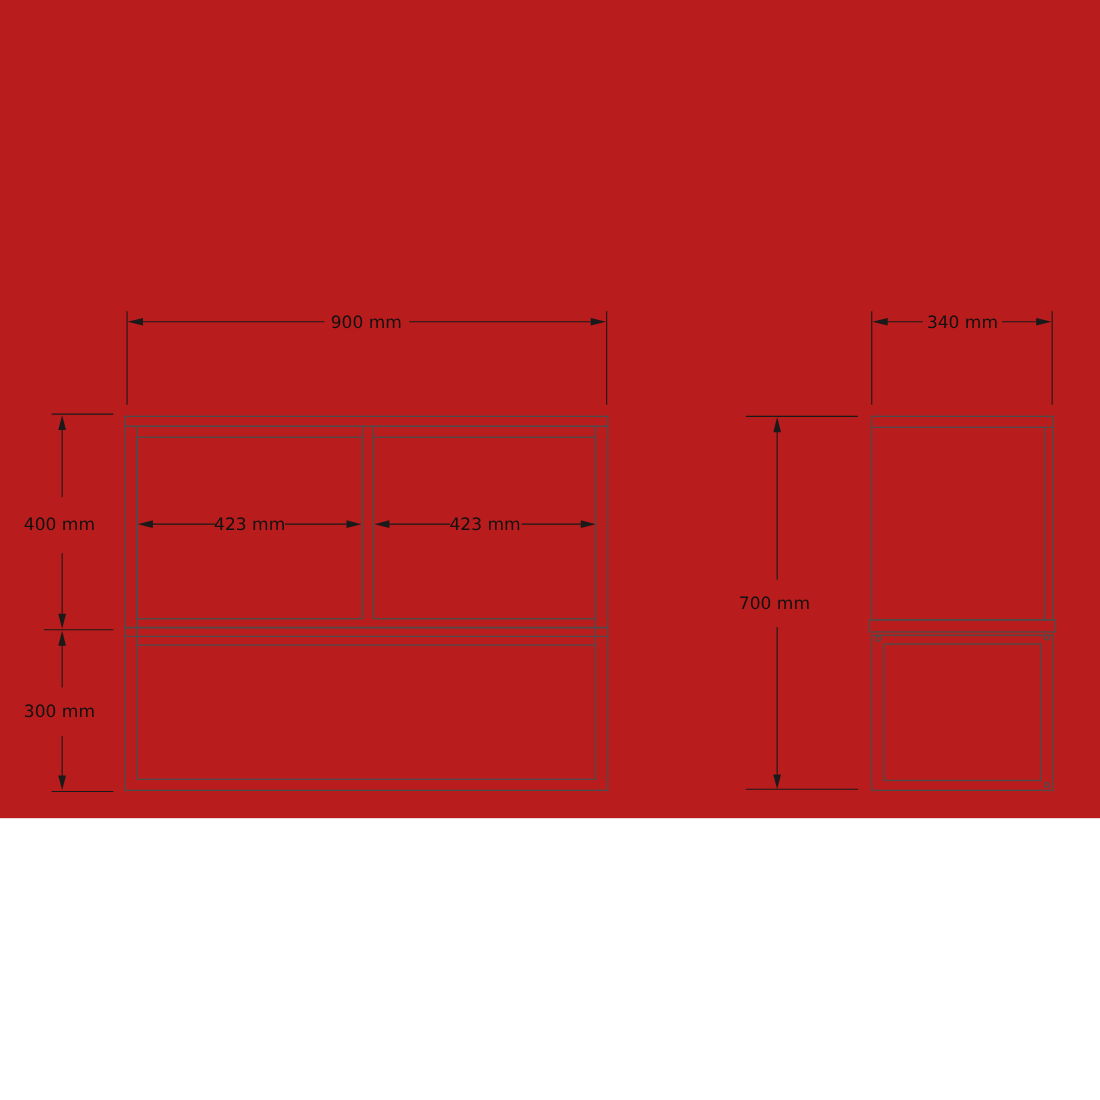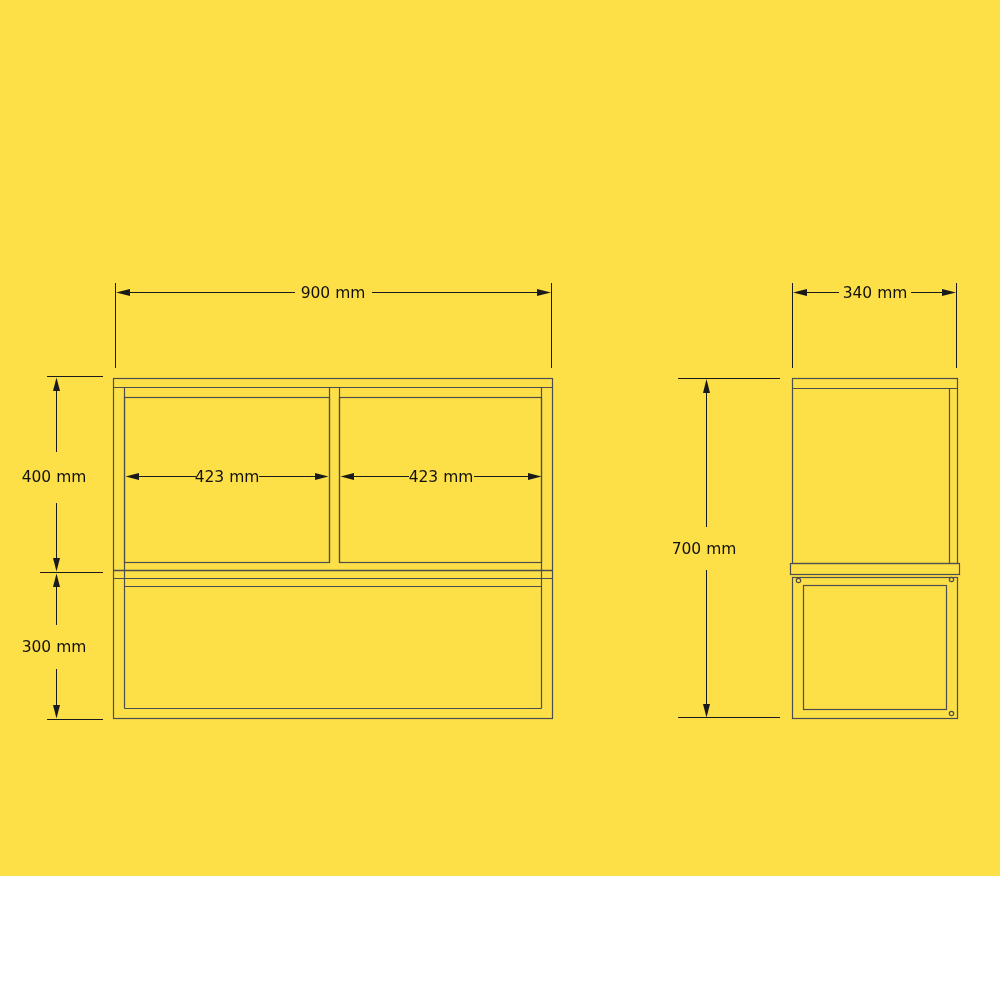--- a/index.html
+++ b/index.html
@@ -1,20 +1,20 @@
 <!DOCTYPE html>
 <html><head>
 <meta charset="utf-8">
 <style>
   html, body { margin: 0; padding: 0; background: #ffffff; }
   .canvas {
     position: relative;
     width: 1000px;
-    height: 876px;
-    background: #fde047;
+    height: 744px;
+    background: #b91c1c;
     overflow: hidden;
     font-family: "DejaVu Sans", "Liberation Sans", sans-serif;
   }
   svg { display: block; }
   .dim-text {
     font-size: 15.5px;
     font-family: "DejaVu Sans", "Liberation Sans", sans-serif;
   }
 </style>
 </head>

